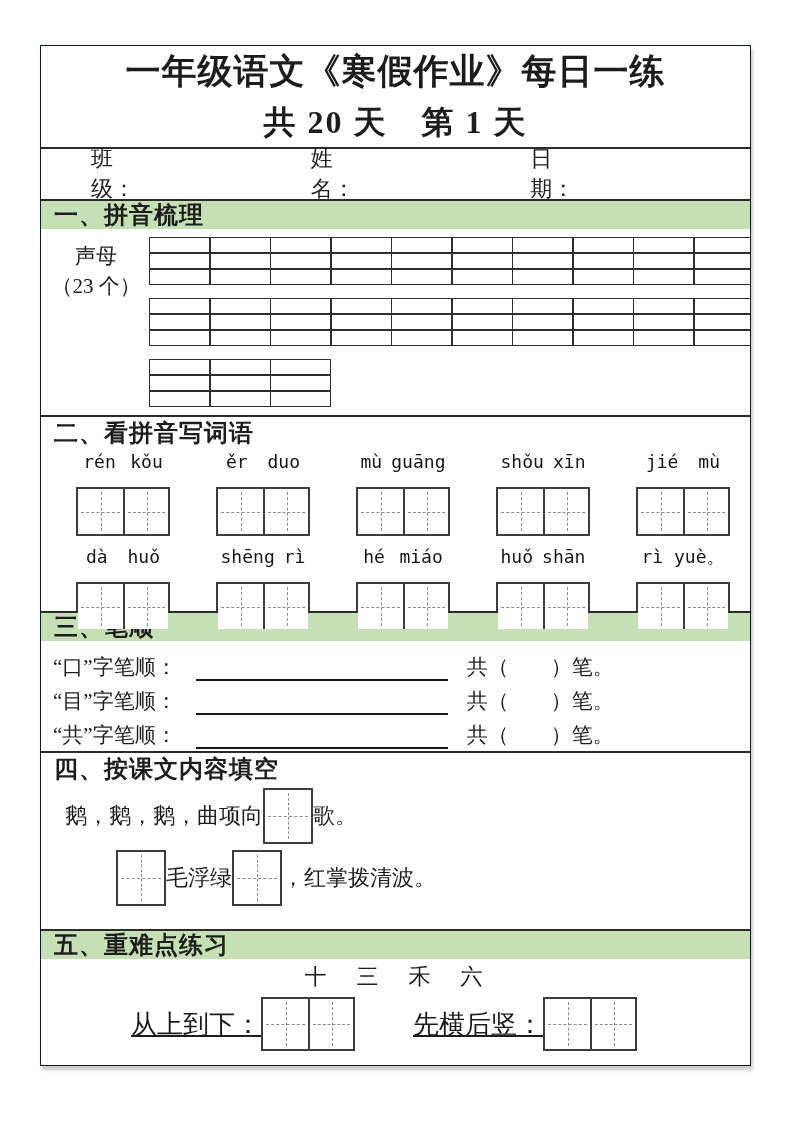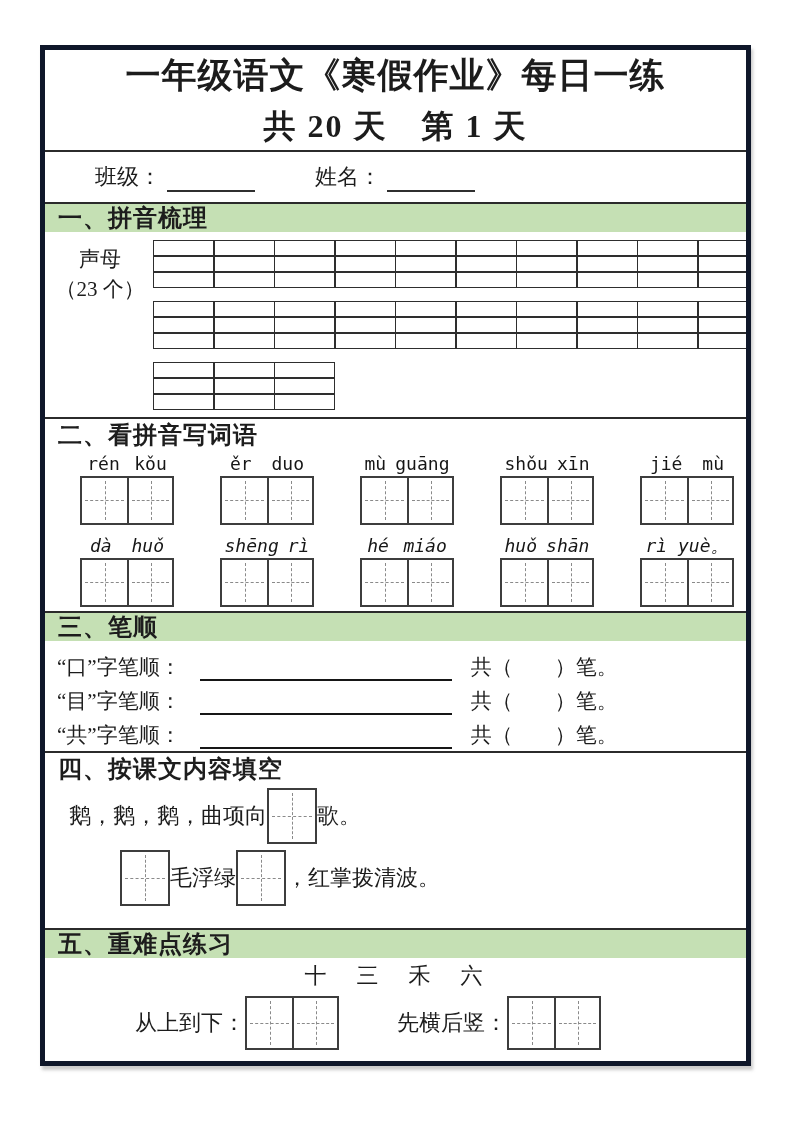--- a/index.html
+++ b/index.html
@@ -3,21 +3,21 @@
 <meta charset="utf-8">
 <style>
   html,body{margin:0;padding:0;}
   body{
     width:793px;height:1122px;background:#ffffff;position:relative;
     font-family:"Liberation Serif","DejaVu Serif",serif;color:#1c1c1c;
     overflow:hidden;
   }
   .page{
     position:absolute;left:40px;top:45px;width:711px;height:1021px;
-    background:#fff;border:5px solid #0f172a;box-sizing:border-box;
+    background:#fff;border:1px solid #0f172a;box-sizing:border-box;
     box-shadow:2px 4px 3px rgba(140,140,140,.45);
     display:flex;flex-direction:column;overflow:hidden;
   }
   
   .title-block{
     height:103px;border-bottom:2px solid #2b2b2b;box-sizing:border-box;
     display:flex;flex-direction:column;align-items:center;justify-content:center;
   }
   .title-line1{font-size:35px;font-weight:bold;letter-spacing:1px;line-height:1.2;}
   .title-line2{font-size:32px;font-weight:bold;letter-spacing:2px;line-height:1.2;margin-top:10px;}
@@ -48,63 +48,67 @@
   
   .tcell{position:relative;background:#fff;box-sizing:border-box;}
   .tcell::before{content:"";position:absolute;left:50%;top:3px;bottom:3px;border-left:1px dashed #8a8a8a;}
   .tcell::after{content:"";position:absolute;top:50%;left:3px;right:3px;border-top:1px dashed #8a8a8a;}
   .wbox{display:inline-flex;border:2px solid #3d3d3d;background:#fff;}
   .wbox .tcell{width:45px;height:45px;}
   .wbox .tcell + .tcell{border-left:2px solid #3d3d3d;}
   
   .s2-body{height:164px;box-sizing:border-box;padding:4px 0 0 35px;}
   .word-row{display:flex;gap:46px;}
-  .word-row.second{margin-top:8px;font-style:italic;}
+  .word-row.second{margin-top:8px;}
   .word{width:94px;}
   .pinyin{
-    display:flex;width:94px;margin-bottom:1px;justify-content:space-around;
+    display:flex;width:94px;margin-bottom:14px;justify-content:space-around;
     font-family:"DejaVu Sans Mono","Liberation Mono",monospace;
     font-size:18px;line-height:22px;color:#161616;
   }
   
   .s3-body{height:110px;box-sizing:border-box;padding:6px 0 0 12px;font-size:21px;}
   .bs-line{height:34px;display:flex;align-items:flex-end;gap:15px;}
   .uline{display:inline-block;width:252px;height:26px;border-bottom:2px solid #161616;margin:0 4px;}
   
   .s4-body{height:146px;box-sizing:border-box;font-size:22px;}
   .fill-line{display:flex;align-items:center;}
   .fill-line.l1{margin-top:5px;padding-left:24px;}
   .fill-line.l2{margin-top:6px;padding-left:75px;}
   .tian{width:50px;height:56px;border:2px solid #3d3d3d;}
   
   .s5-body{height:104px;box-sizing:border-box;}
   .chars-line{text-align:center;font-size:22px;letter-spacing:4px;margin-top:3px;}
   .s5-row{display:flex;align-items:center;padding-left:90px;margin-top:5px;}
   .s5-group{display:flex;align-items:center;}
   .s5-group + .s5-group{margin-left:58px;}
-  .s5-label{font-size:22px;}
+  .s5-label{font-size:26px;text-decoration:underline;}
   .s5-row .wbox .tcell{width:45px;height:50px;}
 </style>
 </head>
 <body>
 
 <div class="page">
 
   <div class="title-block">
     <div class="title-line1">一年级语文《寒假作业》每日一练</div>
     <div class="title-line2">共 20 天　第 1 天</div>
   </div>
 
   <div class="info-row">
     <div class="info-item">
       <span>班级：</span>
       <span class="blank-line"></span>
     </div>
     <div class="info-item">
       <span>姓名：</span>
+      <span class="blank-line"></span>
+    </div>
+    <div class="info-item">
+      <span>日期：</span>
       <span class="blank-line"></span>
     </div>
   </div>
 
   <div class="sec-head green">一、拼音梳理</div>
   <div class="s1-body">
     <div class="side-label">
       <div>声母</div>
       <div>（23 个）</div>
     </div>

